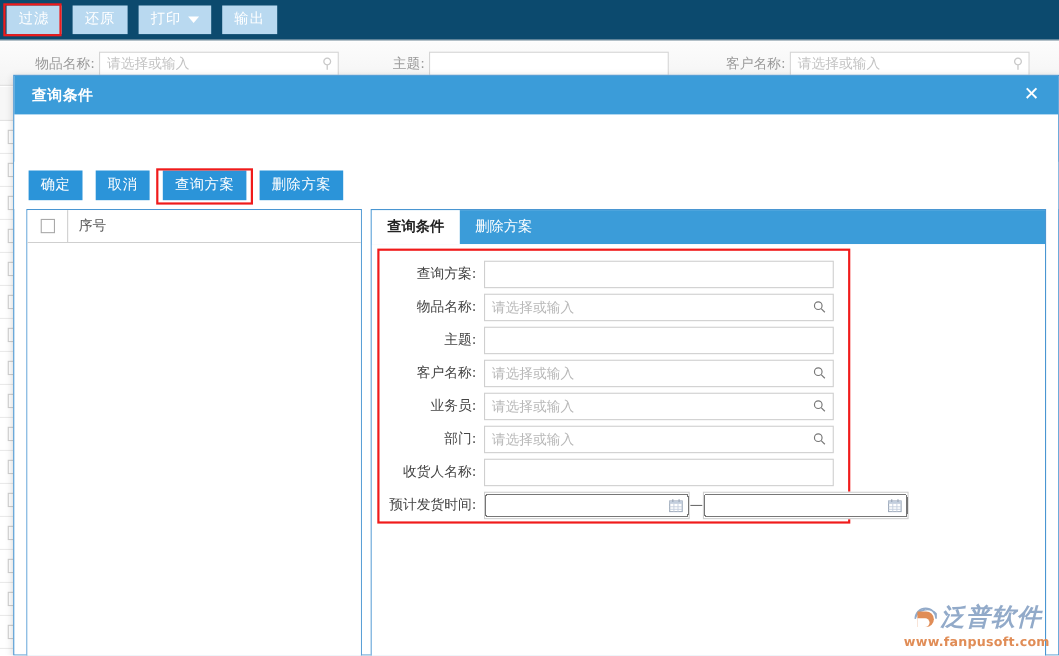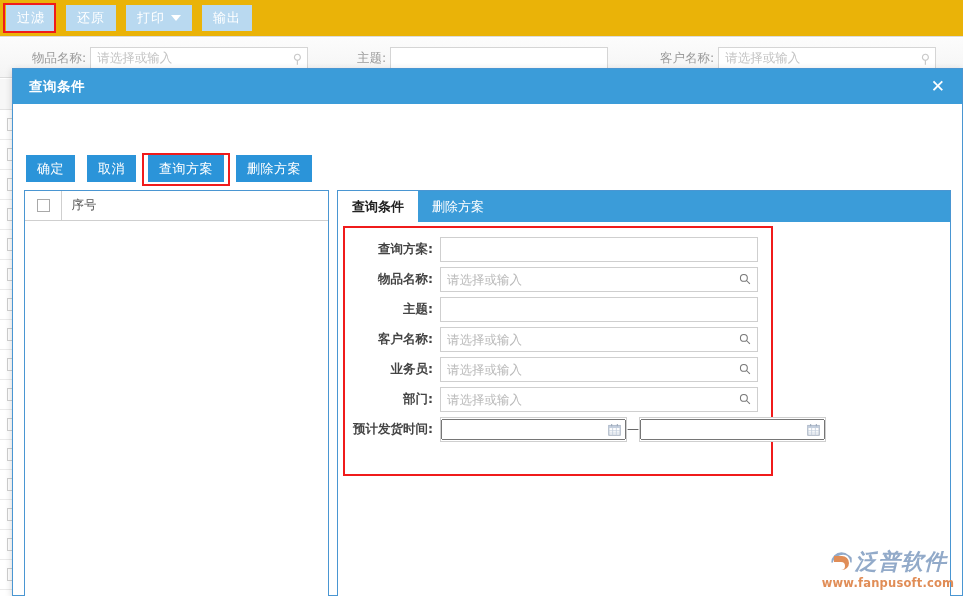--- a/index.html
+++ b/index.html
@@ -20,21 +20,21 @@
   #bg-page {
     position: absolute;
     left: 0; top: 0;
     width: 963px; height: 596px;
     background: #ffffff;
   }
   #bg-toolbar {
     position: absolute;
     left: 0; top: 0;
     width: 963px; height: 37px;
-    background: #eab308;
+    background: #0c4a6e;
     border-bottom: 1px solid #dcdcdc;
     display: flex;
     align-items: center;
     padding-left: 6px;
     box-sizing: border-box;
   }
   .bg-btn {
     height: 26px;
     background: #b9d9f0;
     color: #ffffff;
@@ -306,21 +306,20 @@
     box-sizing: border-box;
   }
   .frow .flabel {
     width: 94px;
     text-align: right;
     font-size: 12.5px;
     color: #444444;
     padding-right: 7px;
     box-sizing: border-box;
     white-space: nowrap;
-    font-weight: bold;
   }
   .fctrl {
     width: 318px;
     height: 25px;
     border: 1px solid #cfcfcf;
     background: #ffffff;
     box-sizing: border-box;
     position: relative;
     display: flex;
     align-items: center;
@@ -587,20 +586,26 @@
           <div class="flabel">部门:</div>
           <div class="fctrl">
             <input type="text" placeholder="请选择或输入" style="">
             <svg class="icon-mag" viewBox="0 0 16 16">
               <circle cx="6.5" cy="6.5" r="4.6" fill="none" stroke="#777" stroke-width="1.4"></circle>
               <line x1="10" y1="10" x2="14.5" y2="14.5" stroke="#777" stroke-width="1.4"></line>
             </svg>
           </div>
         </div>
 
+        <div class="frow">
+          <div class="flabel">收货人名称:</div>
+          <div class="fctrl">
+            <input type="text" placeholder="" style="">
+          </div>
+        </div>
 
         <div class="frow">
           <div class="flabel">预计发货时间:</div>
           <div class="daterow">
             <div class="dbox">
               <input type="text" style="">
               <svg class="icon-cal" viewBox="0 0 16 16">
                 <rect x="1" y="3" width="14" height="12" fill="none" stroke="#9aa7b8" stroke-width="1.2"></rect>
                 <rect x="1" y="3" width="14" height="3.2" fill="#c3cedd"></rect>
                 <line x1="4.5" y1="1.2" x2="4.5" y2="4" stroke="#9aa7b8" stroke-width="1.3"></line>

